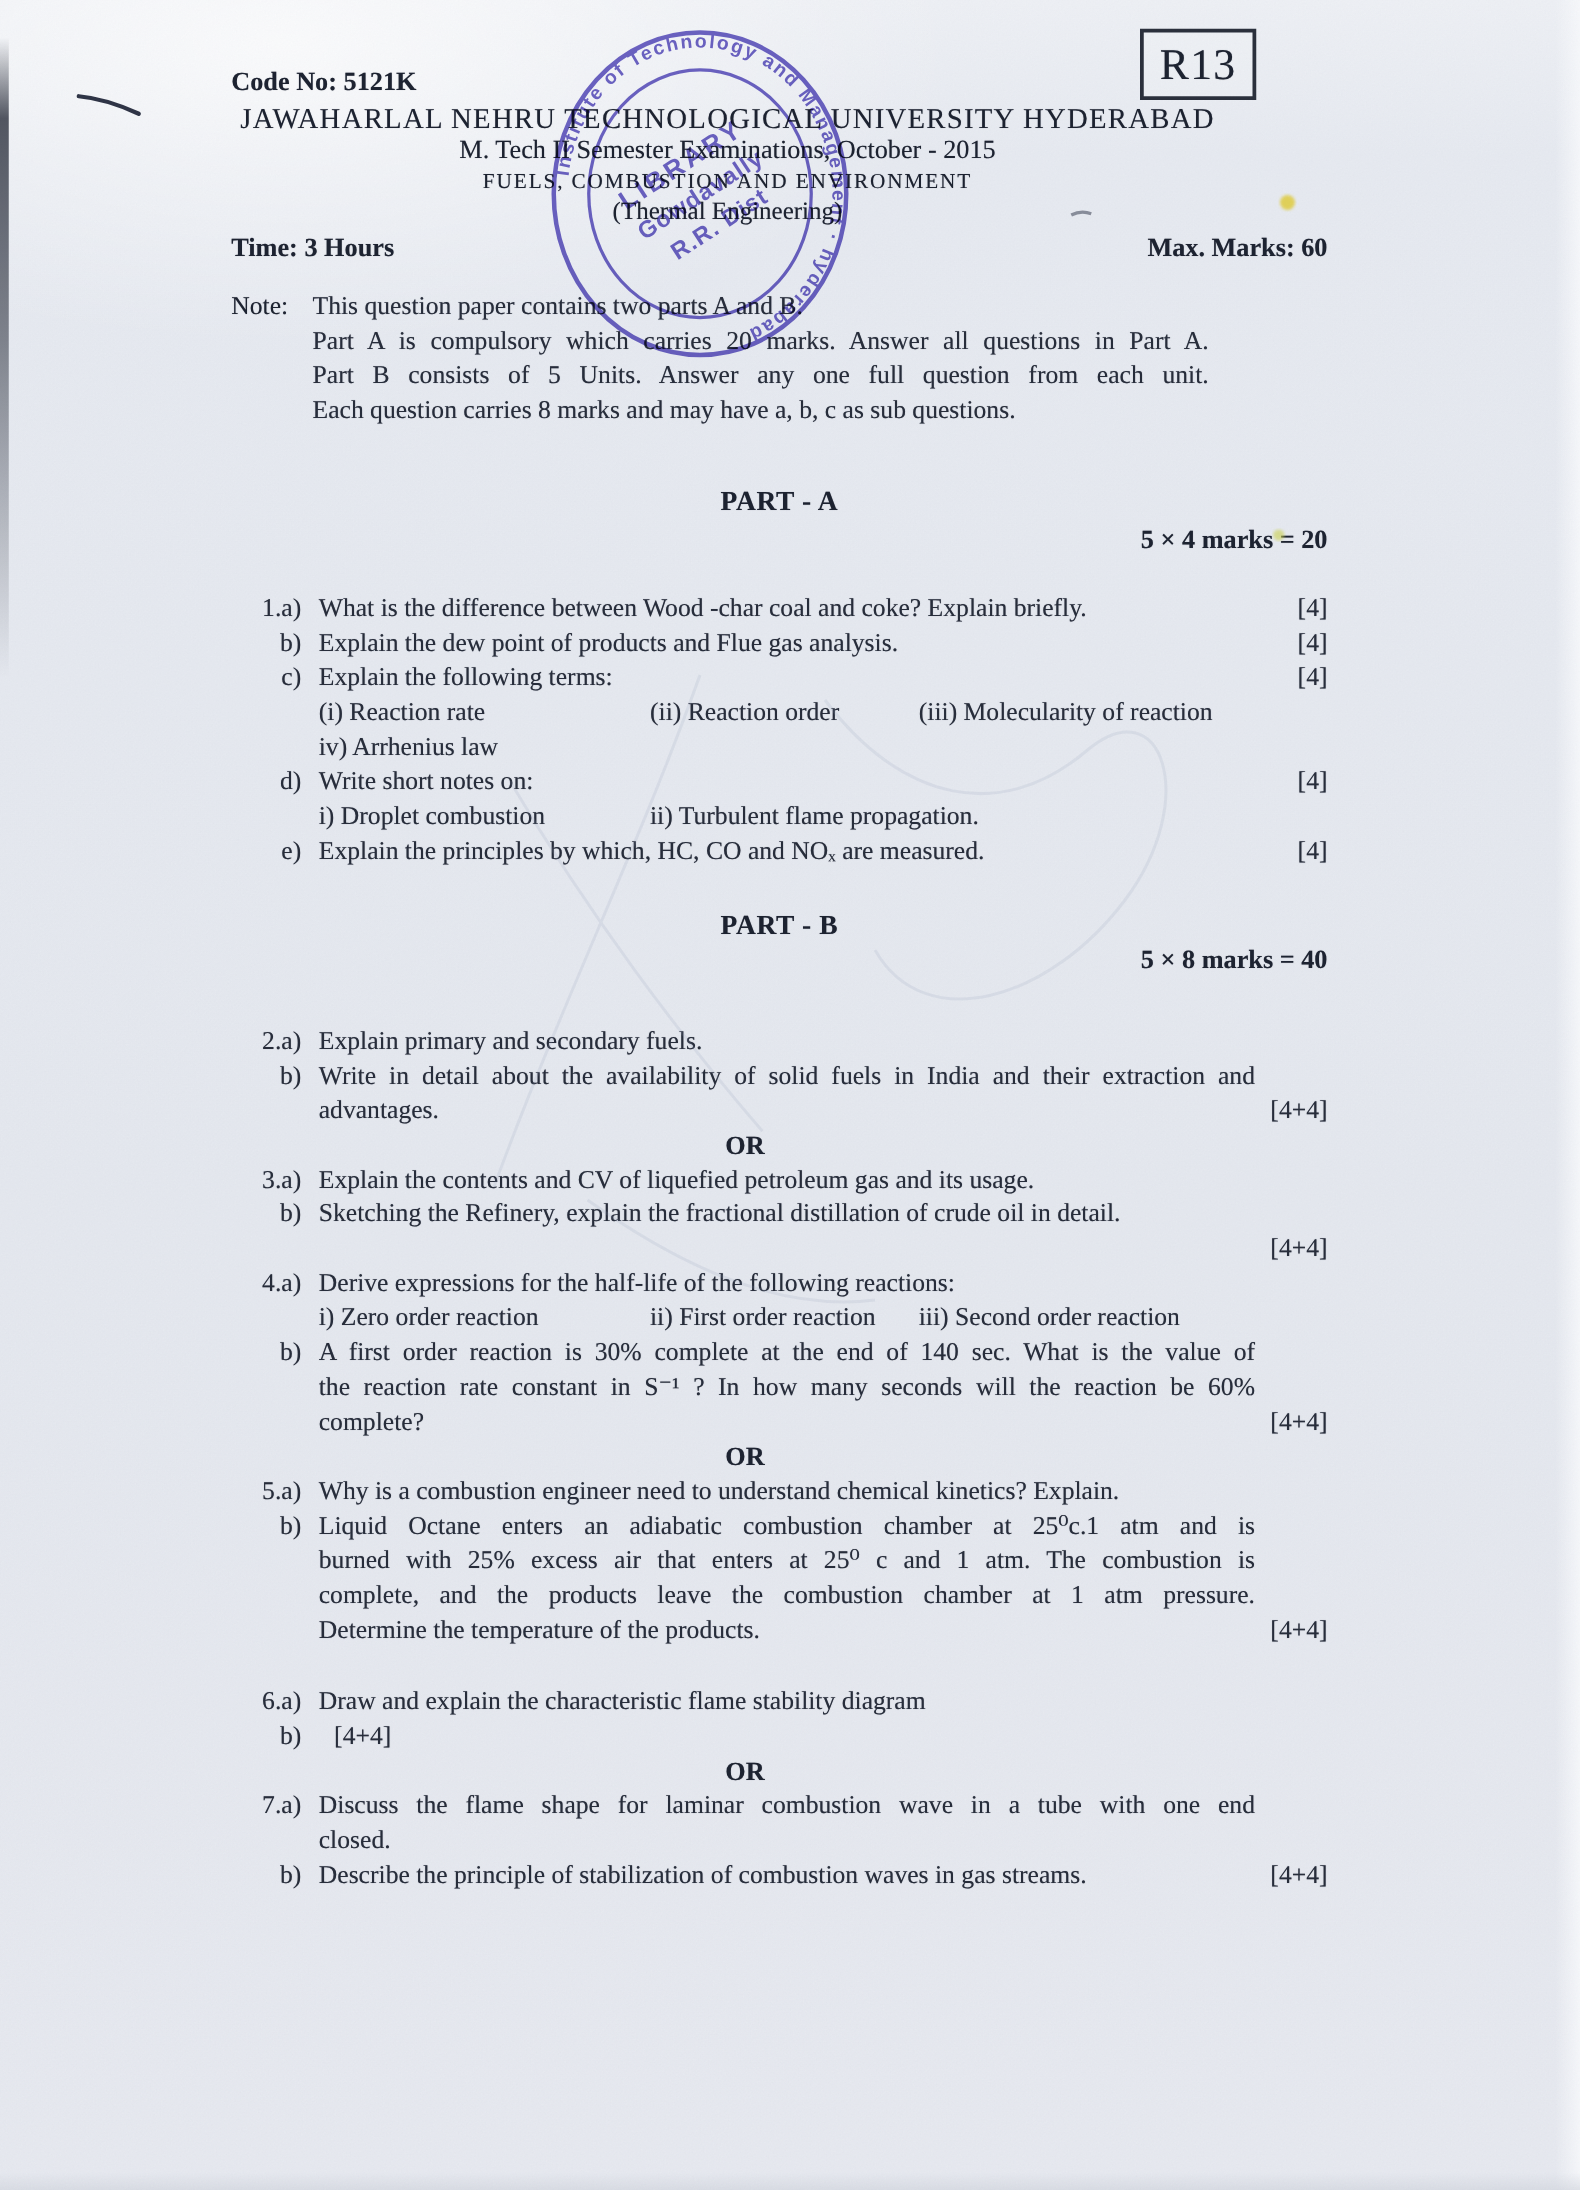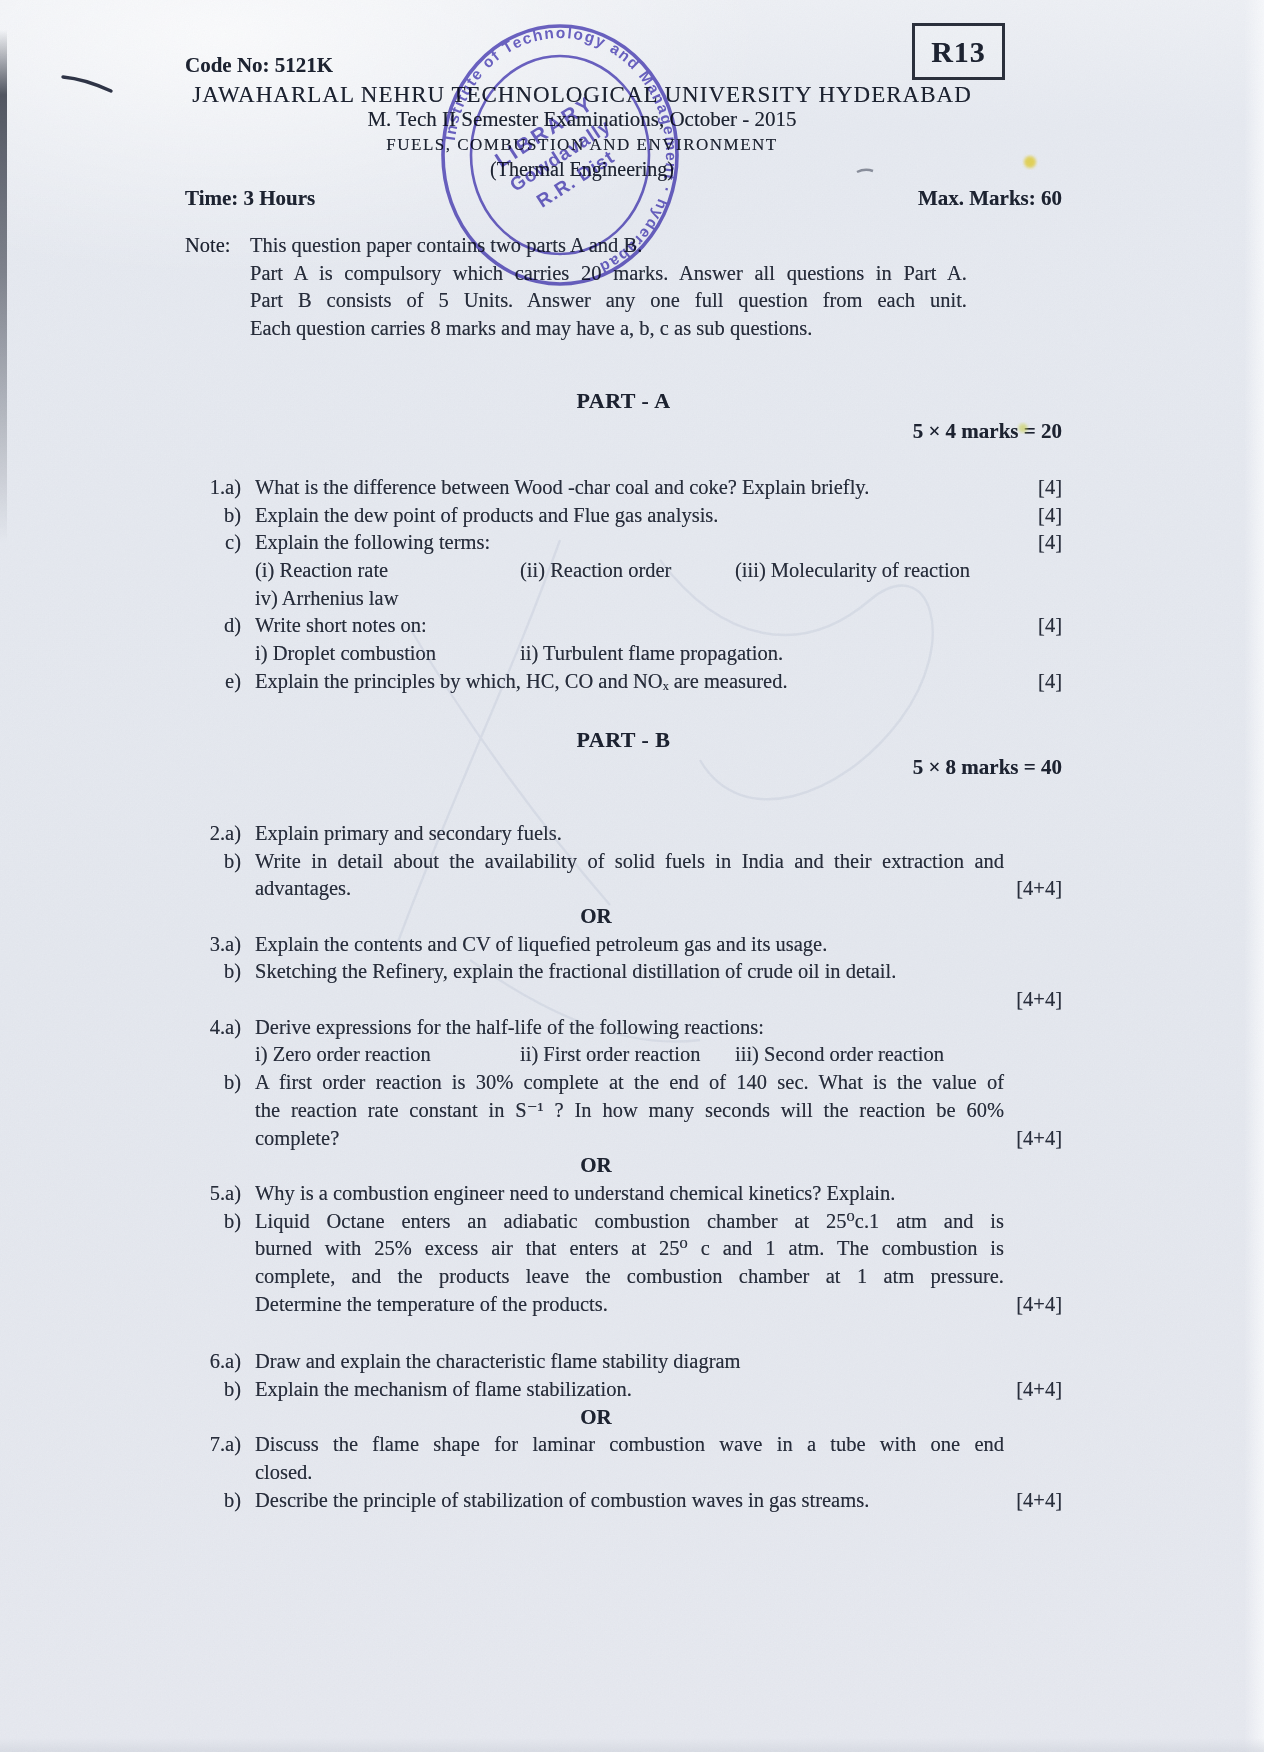--- a/index.html
+++ b/index.html
@@ -21,21 +21,21 @@
     background:linear-gradient(180deg,rgba(42,47,60,0) 0%,rgba(42,47,60,.8) 12%,rgba(42,47,60,.55) 45%,rgba(42,47,60,0) 95%);}
   .edge-right{position:absolute;right:0;top:0;width:20px;height:100%;
     background:linear-gradient(270deg,rgba(250,251,253,.9),rgba(250,251,253,0));}
   .edge-bottom{position:absolute;left:0;bottom:0;width:100%;height:14px;
     background:linear-gradient(0deg,rgba(208,212,220,.55),rgba(208,212,220,0));}
 
   
   .code-no{position:absolute;left:185px;top:53px;font-size:21px;font-weight:700;color:#1d2331;}
   .reg-box{position:absolute;left:912px;top:23px;width:87px;height:51px;
     border:3px solid #2b303c;display:flex;align-items:center;justify-content:center;
-    font-size:30px;font-weight:700;color:#1d2331;letter-spacing:1px;background:rgba(255,255,255,.15);}
+    font-size:35px;font-weight:400;color:#1d2331;letter-spacing:1px;background:rgba(255,255,255,.15);}
   .head-center{position:absolute;left:165px;top:82px;width:834px;text-align:center;
     font-weight:400;color:#1c2230;}
   .head-center .h1{font-size:23px;letter-spacing:1px;line-height:25px;}
   .head-center .h2{font-size:21px;line-height:25px;}
   .head-center .h3{font-size:17px;letter-spacing:1.5px;line-height:25px;}
   .head-center .h4{font-size:20px;line-height:25px;}
   .time-row{position:absolute;left:185px;top:186px;width:877px;display:flex;
     justify-content:space-between;font-size:21px;font-weight:700;color:#1d2331;gap:34px;}
 
   
@@ -251,21 +251,20 @@
         <span class="qmarks">[4+4]</span>
       </div>
       <div class="qrow gap-row"></div>
       <div class="qrow">
         <span class="qnum">6.a)</span>
         <span class="qtext">Draw and explain the characteristic flame stability diagram</span>
         <span class="qmarks"></span>
       </div>
       <div class="qrow">
         <span class="qnum">b)</span>
-        <span class="qtext">Explain the mechanism of flame stabilization.</span>
         <span class="qmarks">[4+4]</span>
       </div>
       <div class="qrow">
         <span class="or-row">OR</span>
       </div>
       <div class="qrow">
         <span class="qnum">7.a)</span>
         <span class="qtext justify">Discuss the flame shape for laminar combustion wave in a tube with one end</span>
         <span class="qmarks"></span>
       </div>

